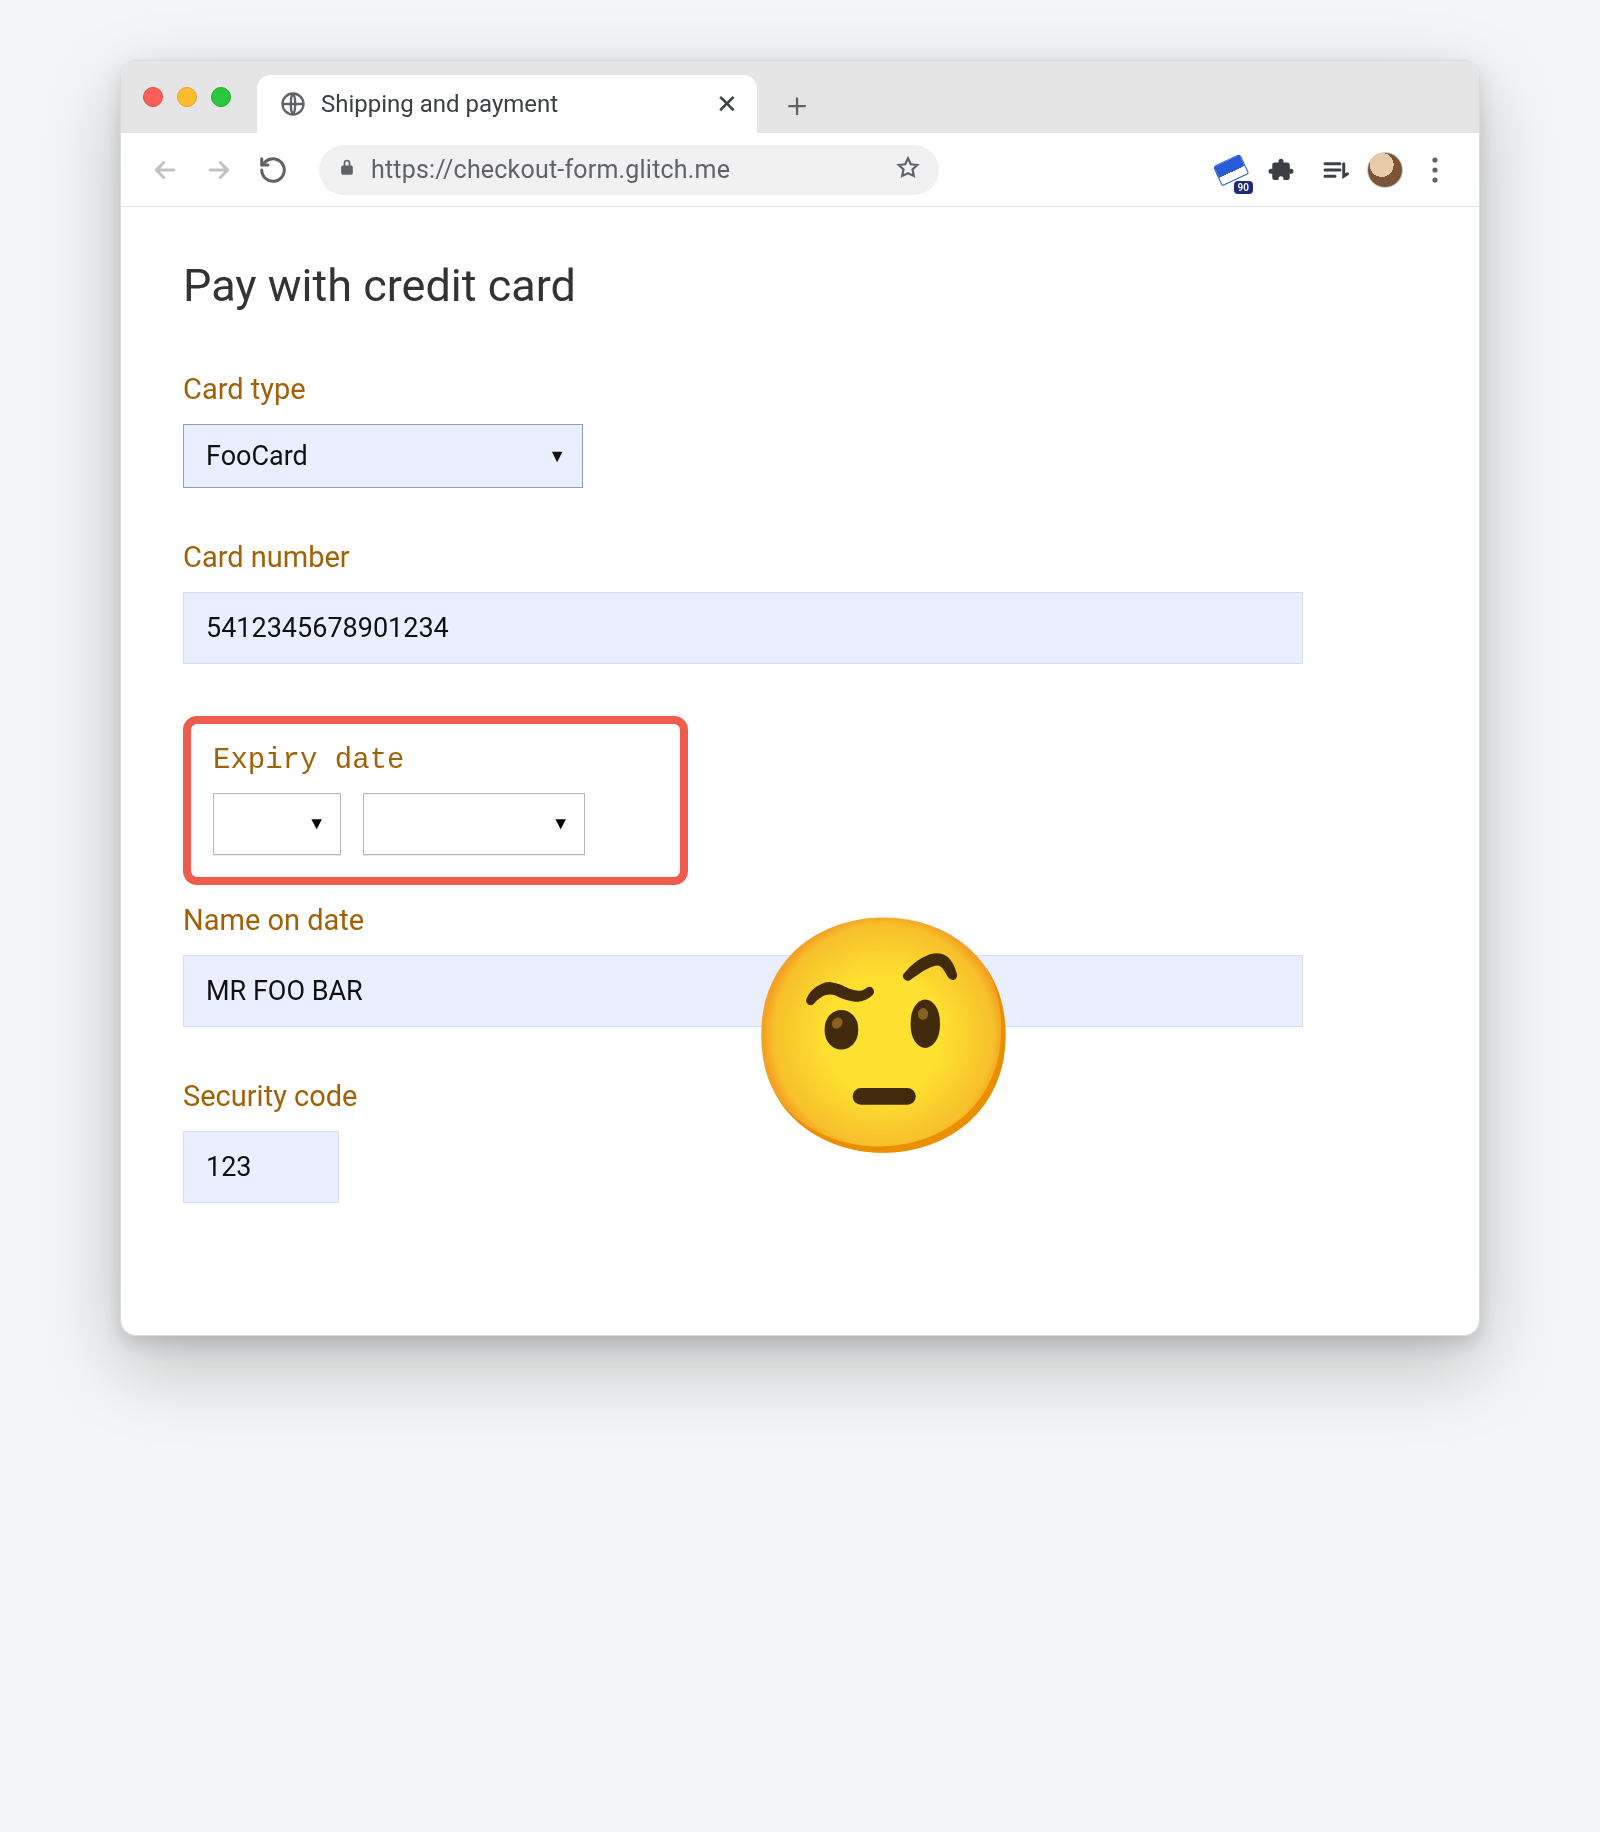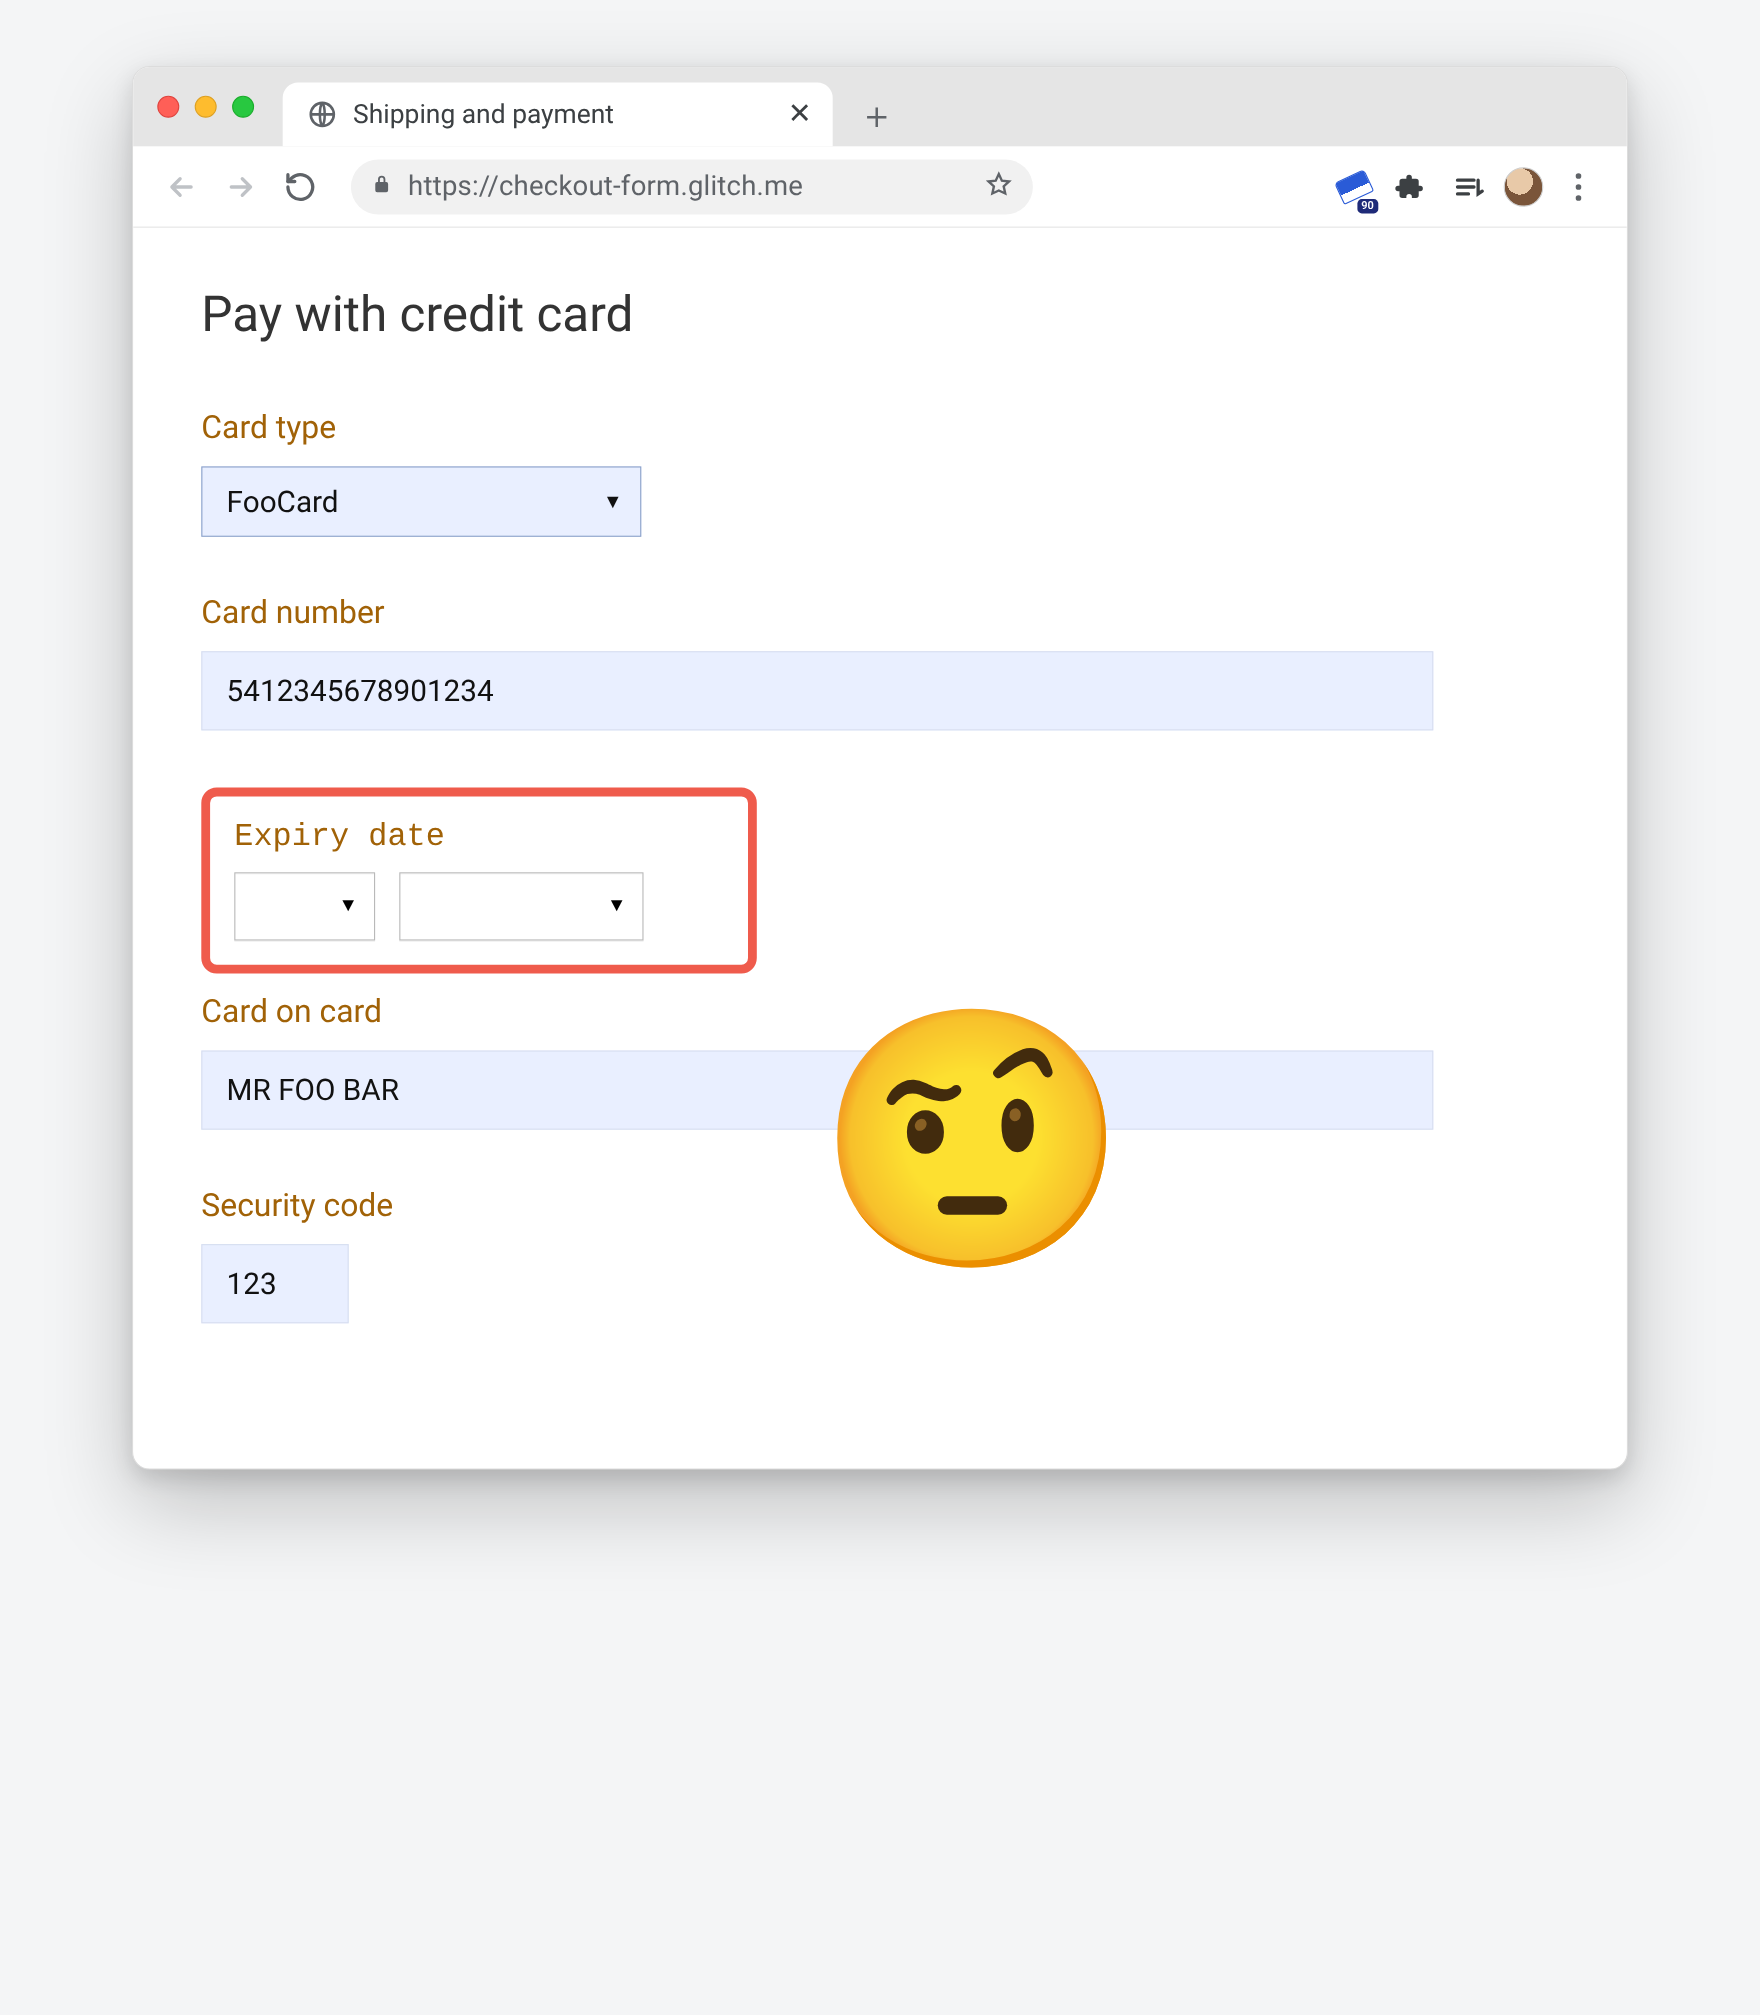--- a/index.html
+++ b/index.html
@@ -168,21 +168,21 @@
     height: 72px;
     background: #e9efff;
     border: 1px solid #d7def0;
     display: flex;
     align-items: center;
     padding: 0 22px;
     font-size: 27px;
     color: #111;
     width: 1120px;
   }
-  .input-small { width: 134px; }
+  .input-small { width: 156px; }
 
   .highlight-box {
     border: 8px solid #ef5b4c;
     border-radius: 14px;
     padding: 20px 22px 22px 22px;
     width: 505px;
     display: inline-block;
     margin-bottom: 18px;
     font-family: Liberation Mono, monospace;
   }
@@ -318,21 +318,21 @@
         <div class="plain-select med">
           <span></span>
           <span class="chev">▼</span>
         </div>
       </div>
     </div>
 
     <div class="emoji">🤨</div>
 
     <div class="field" style="margin-top:0">
-      <div class="label">Card on card</div>
+      <div class="label">Name on date</div>
       <div class="input-like">
         <span>MR FOO BAR</span>
       </div>
     </div>
 
     <div class="field">
       <div class="label">Security code</div>
       <div class="input-like input-small">
         <span>123</span>
       </div>

